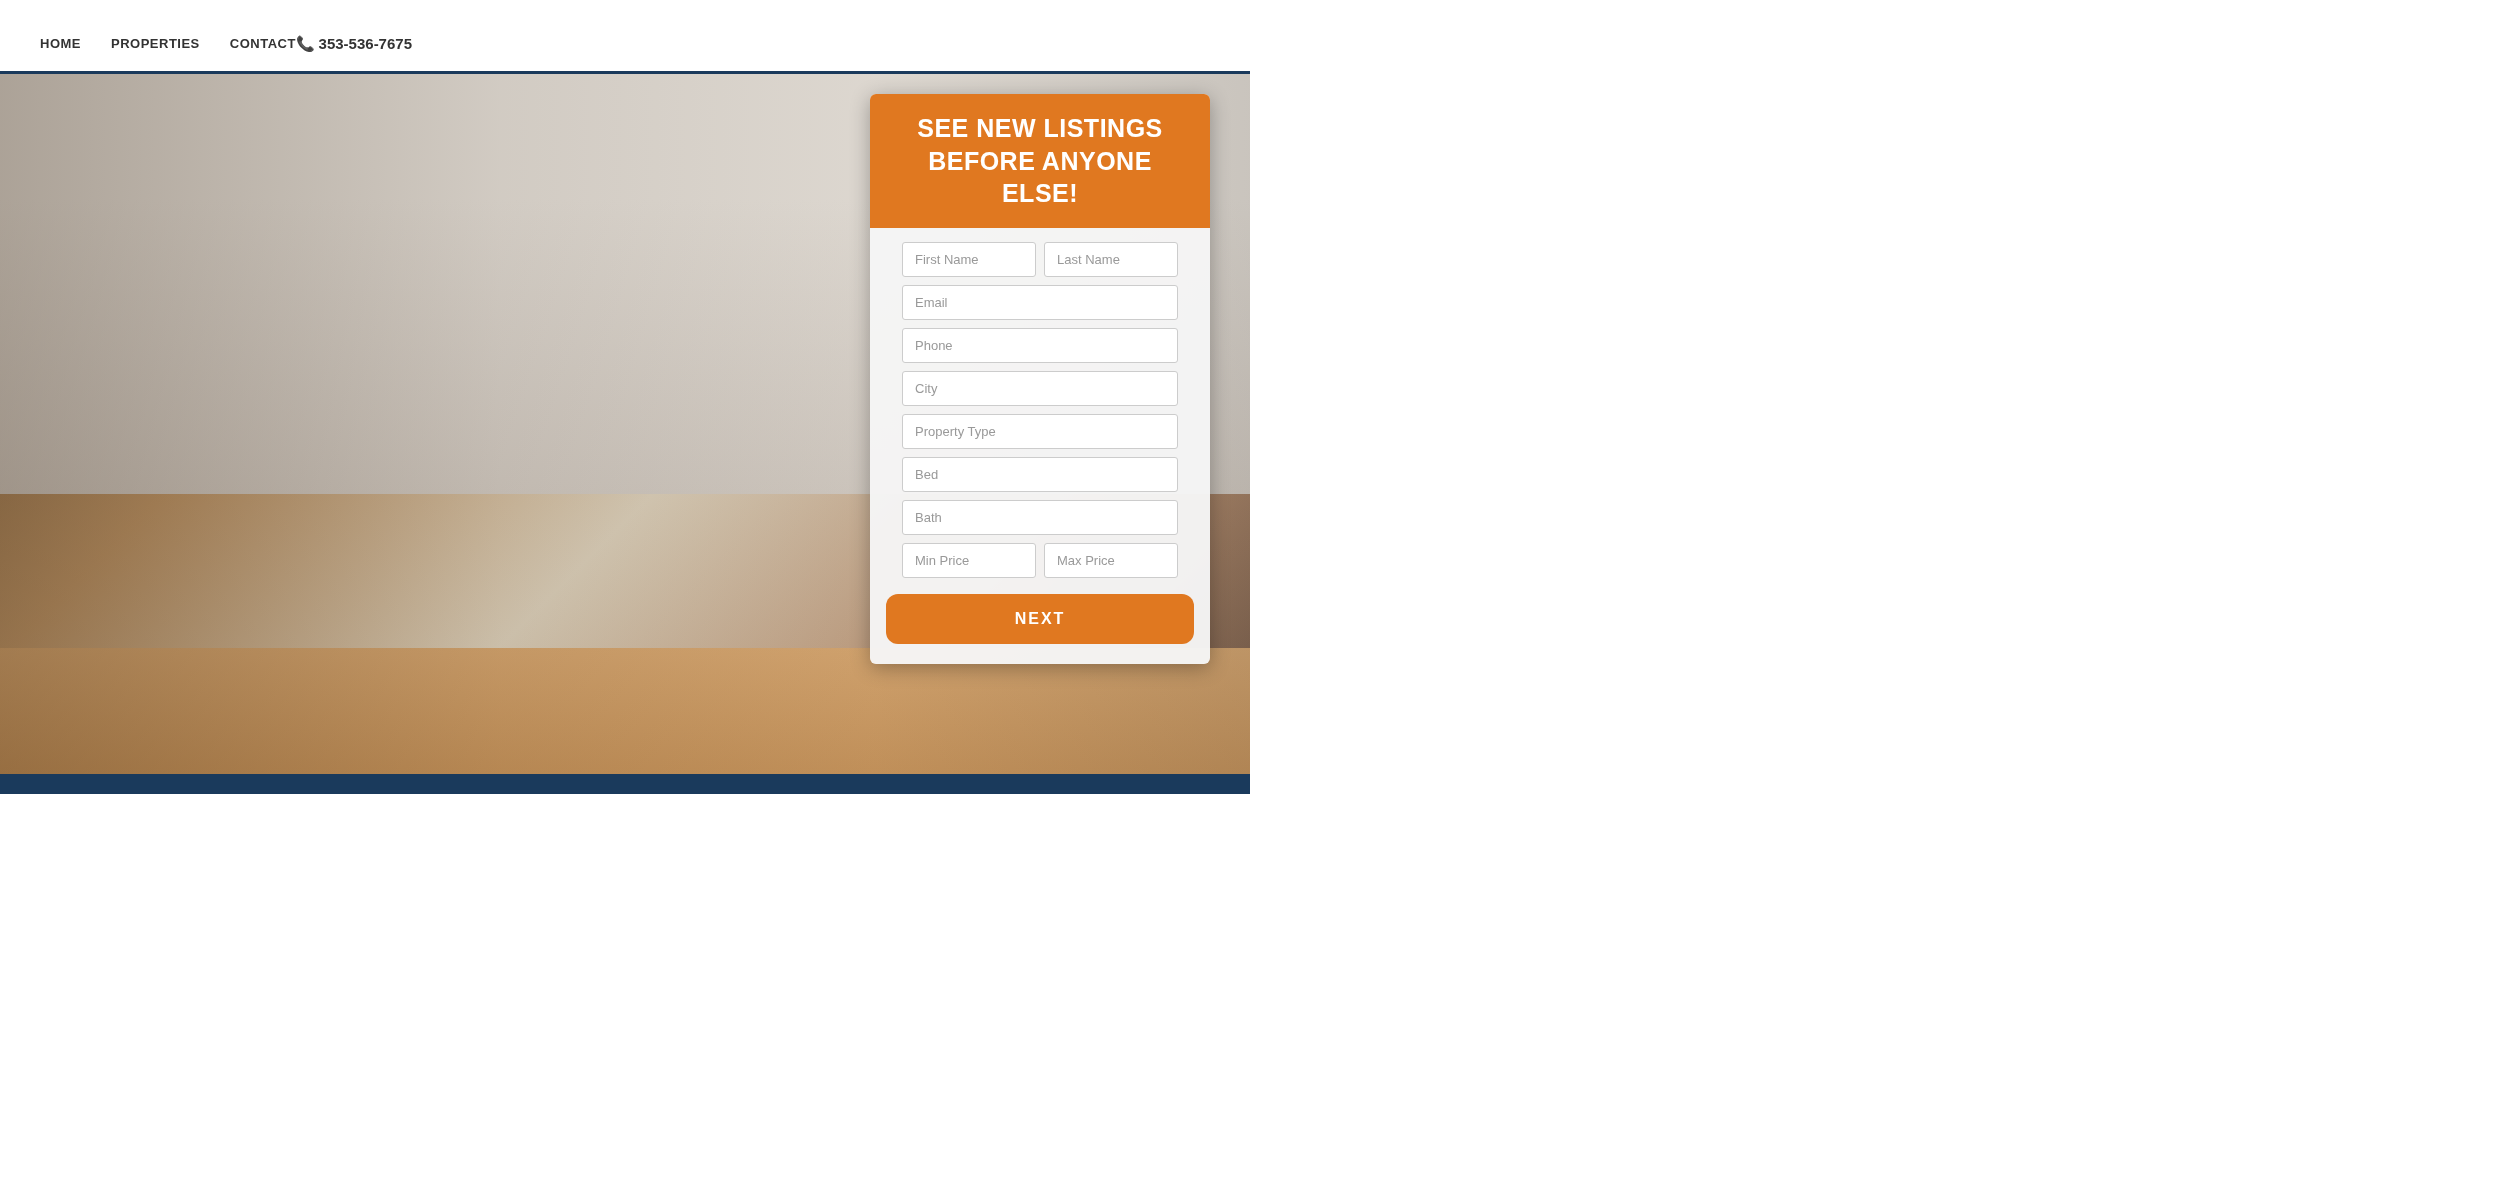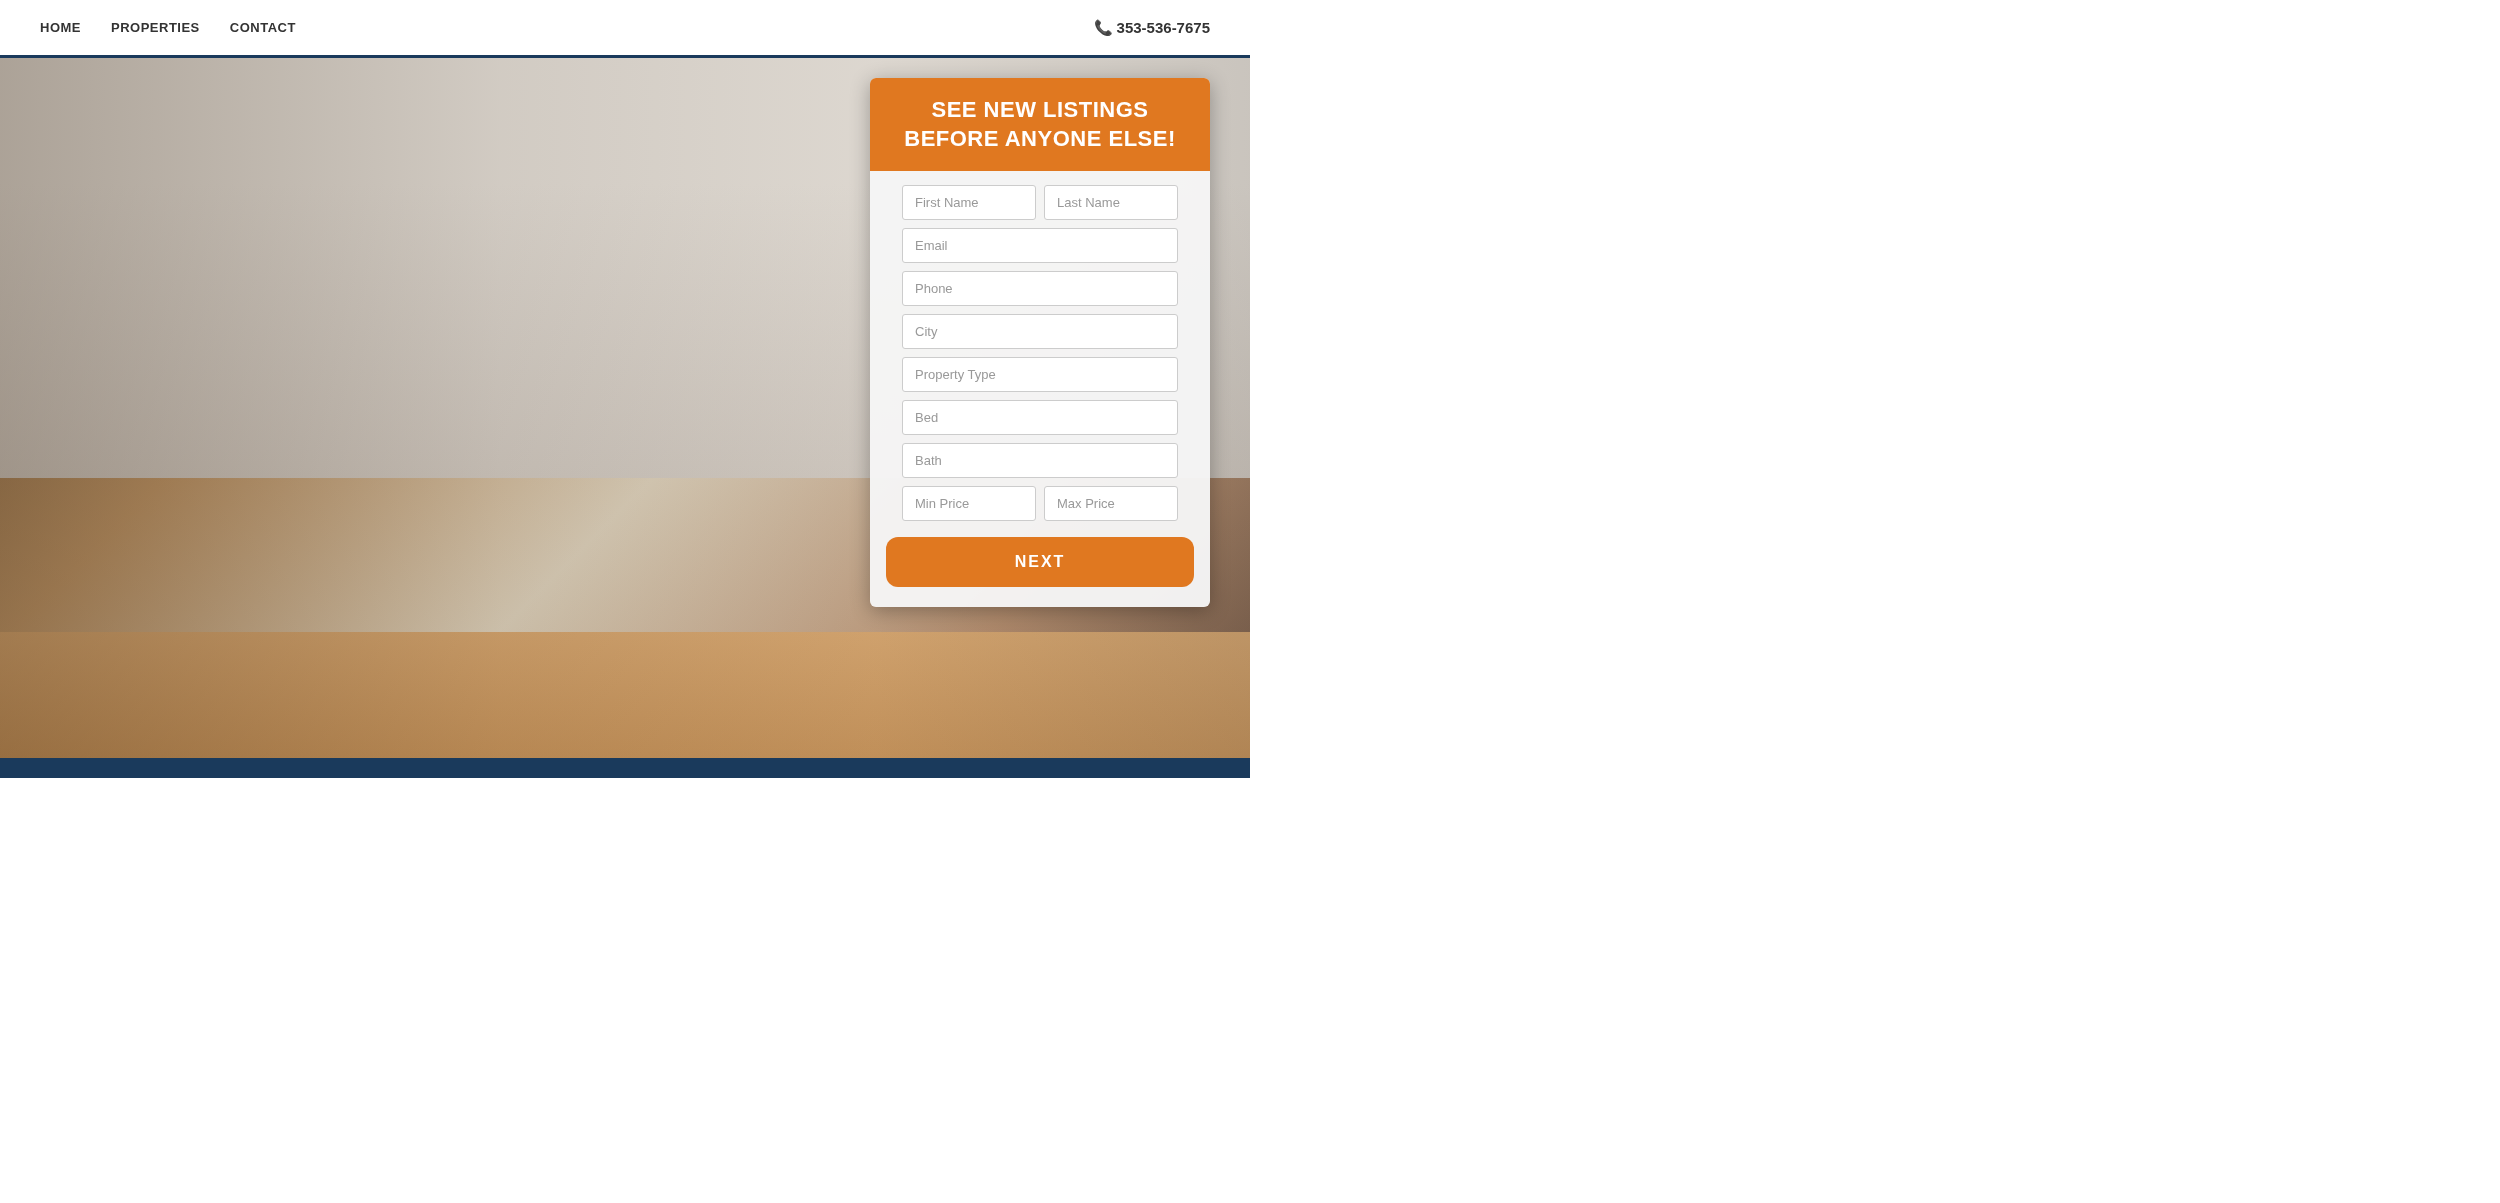--- a/index.html
+++ b/index.html
@@ -5,24 +5,24 @@
     * { margin: 0; padding: 0; box-sizing: border-box; }
     body { font-family: Arial, sans-serif; width: 1250px; overflow-x: hidden; }
 
     
     .navbar {
       position: relative;
       z-index: 10;
       background: rgba(255,255,255,0.95);
       display: flex;
       align-items: center;
-      justify-content: space-between;
       padding: 0 40px;
       height: 58px;
       border-bottom: 3px solid #1a3a5c;
+      margin-top: 16px;
     }
     .nav-links {
       display: flex;
       gap: 30px;
     }
     .nav-link {
       font-size: 13px;
       font-weight: 700;
       color: #333;
       text-decoration: none;
@@ -111,21 +111,21 @@
       border-radius: 6px;
       padding: 0 0 20px 0;
       box-shadow: 0 4px 20px rgba(0,0,0,0.3);
     }
     .form-header {
       background: #e07820;
       border-radius: 6px 6px 0 0;
       padding: 18px 24px;
       text-align: center;
       color: white;
-      font-size: 22px;
+      font-size: 25px;
       font-weight: 700;
       line-height: 1.3;
       letter-spacing: 0.5px;
     }
     .form-body {
       padding: 14px 32px 8px;
       display: flex;
       flex-direction: column;
       gap: 8px;
     }

